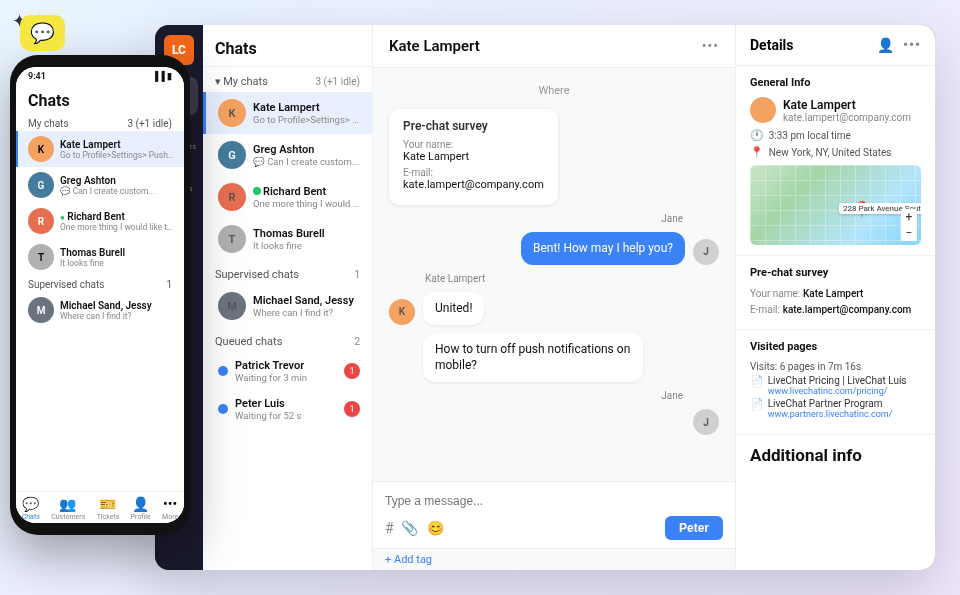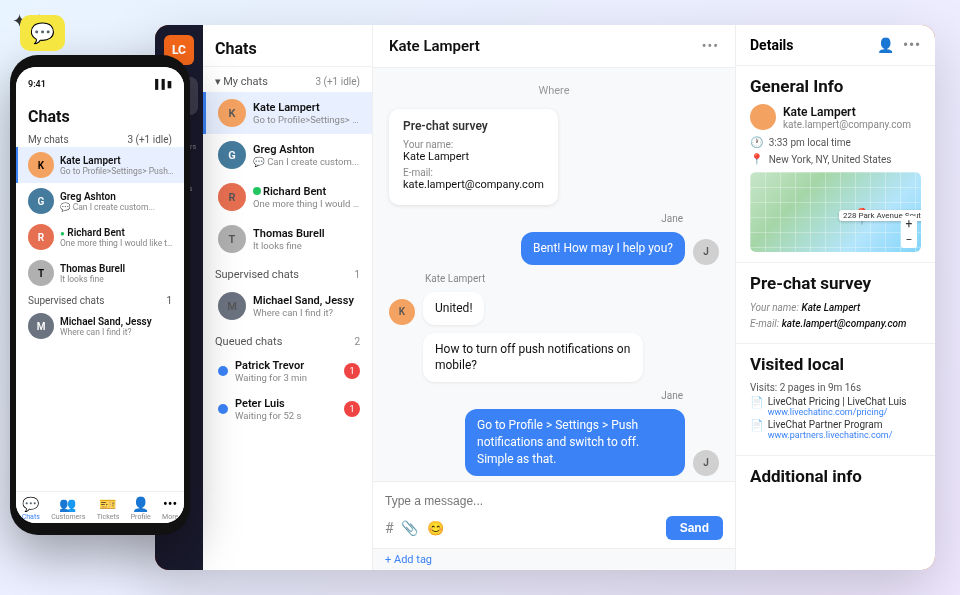--- a/index.html
+++ b/index.html
@@ -289,21 +289,21 @@
       border-bottom: 1px solid #eee;
       display: flex;
       justify-content: space-between;
       align-items: center;
     }
     .details-section {
       padding: 10px 14px;
       border-bottom: 1px solid #f0f0f0;
     }
     .details-section-title {
-      font-size: 17px;
+      font-size: 11px;
       font-weight: 700;
       color: #111;
       margin-bottom: 8px;
     }
     .user-row {
       display: flex;
       align-items: center;
       gap: 7px;
       margin-bottom: 6px;
     }
@@ -371,21 +371,21 @@
     .zoom-btn {
       width: 16px;
       height: 16px;
       display: flex;
       align-items: center;
       justify-content: center;
       cursor: pointer;
       font-size: 12px;
       color: #333;
     }
-    .survey-details { margin-top: 4px; font-style: italic; }
+    .survey-details { margin-top: 4px; }
     .survey-row { margin-bottom: 3px; }
     .survey-lbl { color: #888; font-size: 10px; }
     .survey-val { color: #111; font-size: 10px; font-weight: 500; }
     .visit-item { margin-bottom: 5px; }
     .visit-stat { color: #555; font-size: 10px; margin-bottom: 3px; }
     .visit-link { display: flex; gap: 4px; align-items: flex-start; margin-bottom: 2px; }
     .visit-file { font-size: 10px; color: #333; }
     .visit-url { font-size: 9px; color: #3b82f6; }
     .additional-info-section {
       padding: 10px 14px;
@@ -414,21 +414,21 @@
     .phone-screen {
       flex: 1;
       background: #fff;
       border-radius: 20px;
       overflow: hidden;
       display: flex;
       flex-direction: column;
     }
     .phone-status-bar {
       background: #fff;
-      padding: 12px 12px;
+      padding: 4px 12px;
       display: flex;
       justify-content: space-between;
       align-items: center;
       font-size: 9px;
       font-weight: 600;
       color: #111;
     }
     .phone-header {
       padding: 6px 12px 4px;
       font-size: 16px;
@@ -728,34 +728,33 @@
       </div>
 
       <div class="msg-row">
         <div style="width:26px;flex-shrink:0;"></div>
         <div class="bubble white">How to turn off push notifications on mobile?</div>
       </div>
 
       <div style="text-align:right; font-size:10px; color:#888; margin-right:36px;">Jane</div>
       <div class="msg-row right">
         <div class="msg-avatar" style="background:#d0d0d0;">J</div>
-        <div class="bubble blue">Go to Profile &gt; Settings &gt; Push notifications and switch to off. Simple as that.</div>
       </div>
 
     </div>
 
     <div class="chat-input-area">
       <input class="chat-input" type="text" placeholder="Type a message..." style="">
       <div class="chat-input-toolbar">
         <div class="chat-tools">
           <span class="tool-icon">#</span>
           <span class="tool-icon">📎</span>
           <span class="tool-icon">😊</span>
         </div>
-        <button class="send-btn">Sand</button>
+        <button class="send-btn">Peter</button>
       </div>
     </div>
     <div class="add-tag">+ Add tag</div>
   </div>
 
   <div class="details-panel">
     <div class="details-header">
       <span>Details</span>
       <div style="display:flex;gap:8px;align-items:center;">
         <span>👤</span>
@@ -799,24 +798,24 @@
           <span class="survey-val">Kate Lampert</span>
         </div>
         <div class="survey-row">
           <span class="survey-lbl">E-mail:</span>
           <span class="survey-val">kate.lampert@company.com</span>
         </div>
       </div>
     </div>
 
     <div class="details-section">
-      <div class="details-section-title">Visited local</div>
+      <div class="details-section-title">Visited pages</div>
       <div class="visit-item">
         <div class="visit-stat">
-          Visits: <span>2 pages in 9m 16s</span>
+          Visits: <span>6 pages in 7m 16s</span>
         </div>
         <div class="visit-link">
           <span>📄</span>
           <div>
             <div class="visit-file">LiveChat Pricing | LiveChat Luis</div>
             <div class="visit-url">www.livechatinc.com/pricing/</div>
           </div>
         </div>
         <div class="visit-link">
           <span>📄</span>

